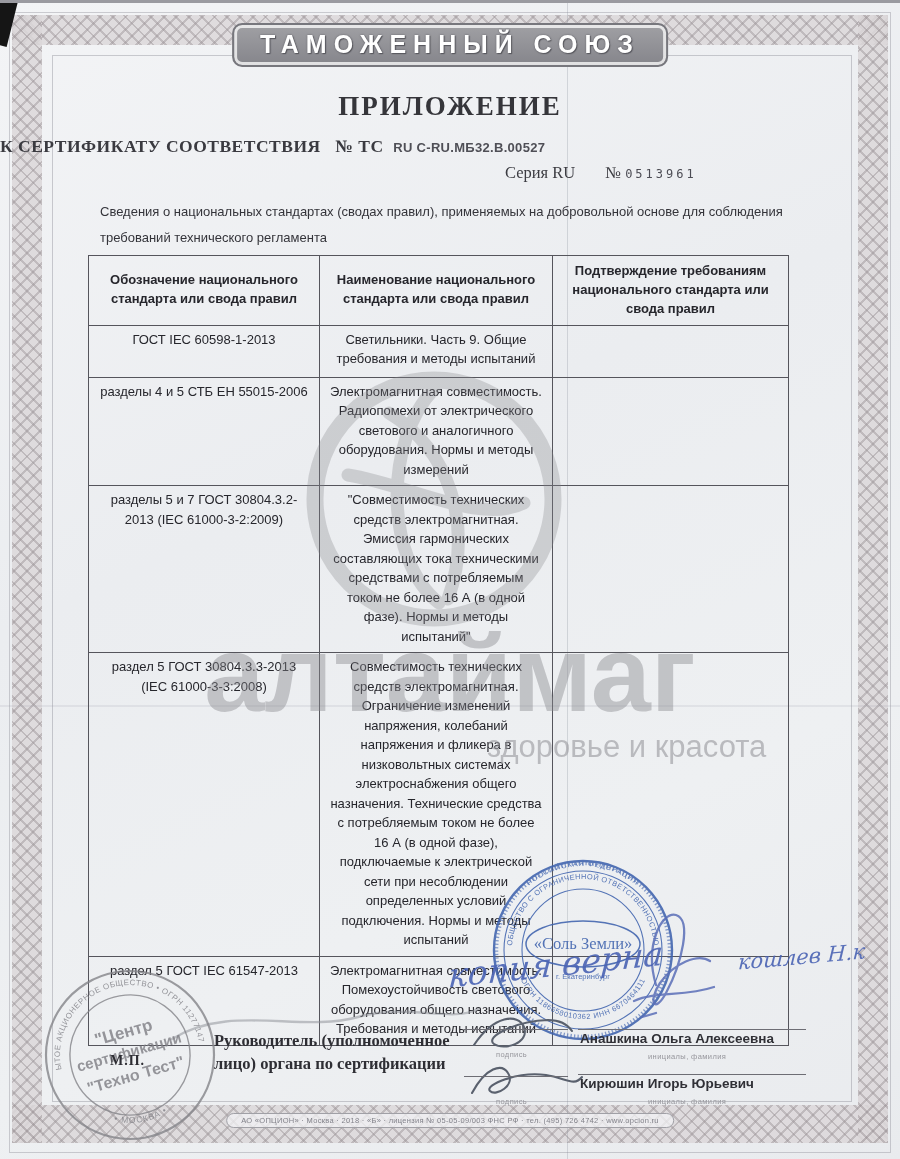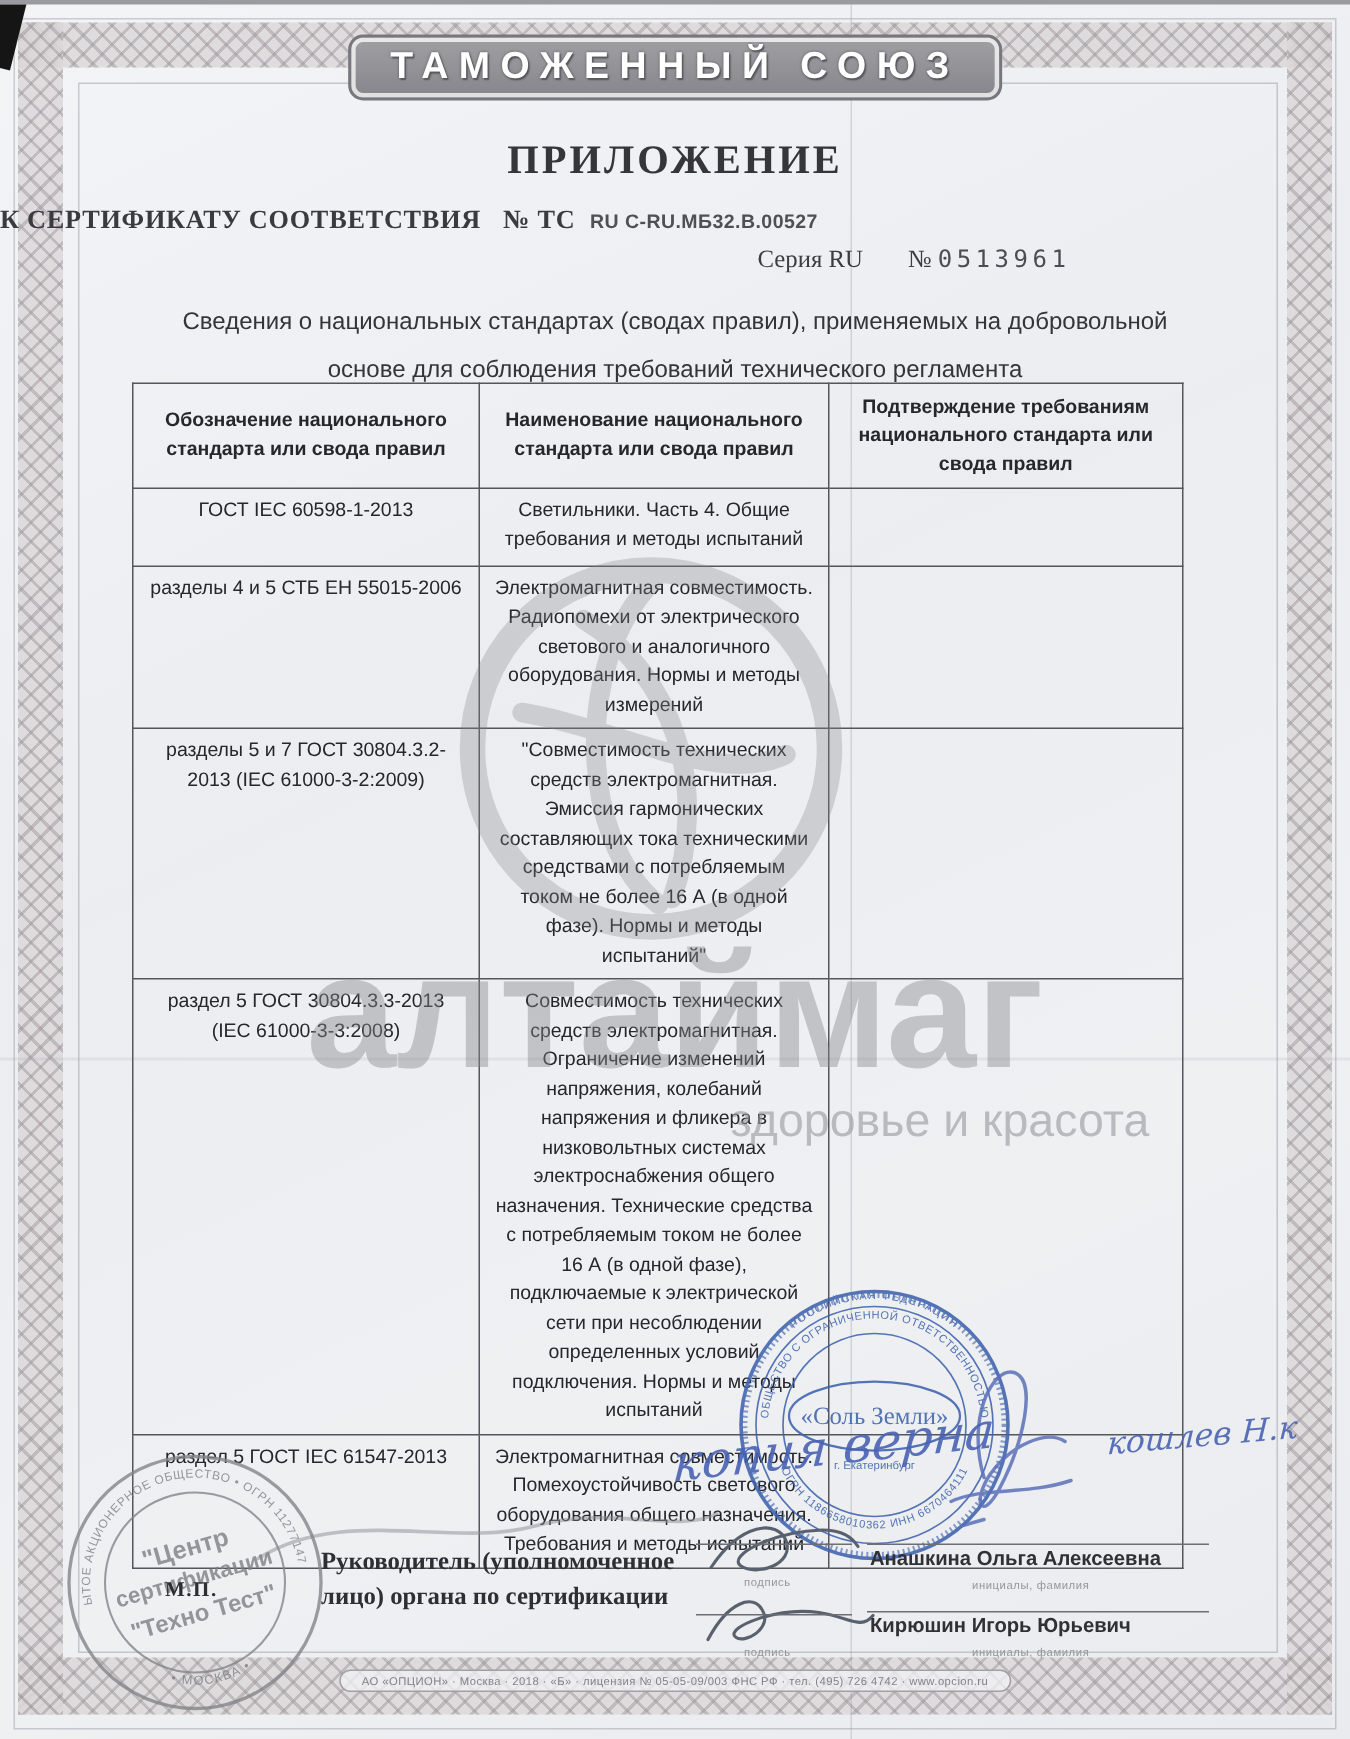--- a/index.html
+++ b/index.html
@@ -48,24 +48,24 @@
     letter-spacing:.5px;white-space:nowrap;
   }
   .cert-line .cert-number{
     font-family:"Liberation Sans",sans-serif;font-size:13px;font-weight:bold;
     color:#4f4f56;letter-spacing:.3px;
   }
   .series-line{
     position:absolute;left:505px;top:160px;display:flex;gap:30px;align-items:baseline;
     font-family:"Liberation Serif",serif;font-size:16.5px;color:#3c3c42;
   }
-  .series-number{font-family:"DejaVu Sans Mono",monospace;font-size:16px;letter-spacing:3px;color:#4c4c54;}
+  .series-number{font-family:"DejaVu Sans Mono",monospace;font-size:12px;letter-spacing:3px;color:#4c4c54;}
   .intro{
-    position:absolute;left:100px;top:196px;width:700px;text-align:center;
-    font-size:16px;line-height:2.0;color:#34343a;
+    position:absolute;left:100px;top:196px;width:700px;text-align:left;
+    font-size:13px;line-height:2.0;color:#34343a;
   }
   
   table.standards{
     position:absolute;left:88px;top:252px;width:700px;border-collapse:collapse;
     font-size:13px;color:#26262c;table-layout:fixed;
   }
   table.standards td,table.standards th{
     border:1px solid #55555c;vertical-align:top;padding:4px 10px 6px;
     line-height:1.5;text-align:center;font-weight:normal;word-wrap:break-word;
   }
@@ -146,21 +146,21 @@
         <col class="col3">
       </colgroup>
     <tbody>
         <tr style="height:58px">
       <th>Обозначение национального стандарта или свода правил</th>
       <th>Наименование национального стандарта или свода правил</th>
       <th>Подтверждение требованиям национального стандарта или свода правил</th>
     </tr>
     <tr style="height:52px">
       <td>ГОСТ IEC 60598-1-2013</td>
-      <td>Светильники. Часть 4. Общие требования и методы испытаний</td>
+      <td>Светильники. Часть 9. Общие требования и методы испытаний</td>
       <td></td>
     </tr>
     <tr style="height:96px">
       <td>разделы 4 и 5 СТБ ЕН 55015-2006</td>
       <td>Электромагнитная совместимость. Радиопомехи от электрического светового и аналогичного оборудования. Нормы и методы измерений</td>
       <td></td>
     </tr>
     <tr style="height:122px">
       <td>разделы 5 и 7 ГОСТ 30804.3.2-2013 (IEC 61000-3-2:2009)</td>
       <td>"Совместимость технических средств электромагнитная. Эмиссия гармонических составляющих тока техническими средствами с потребляемым током не более 16 А (в одной фазе). Нормы и методы испытаний"</td>

